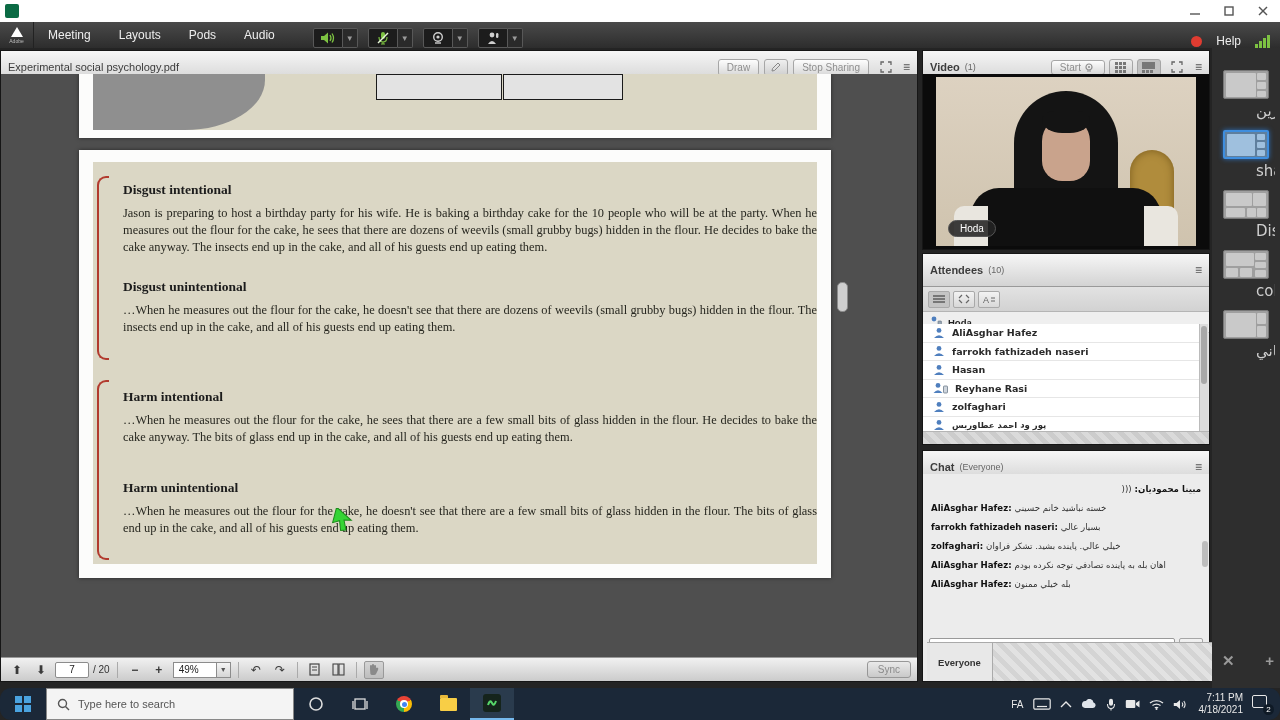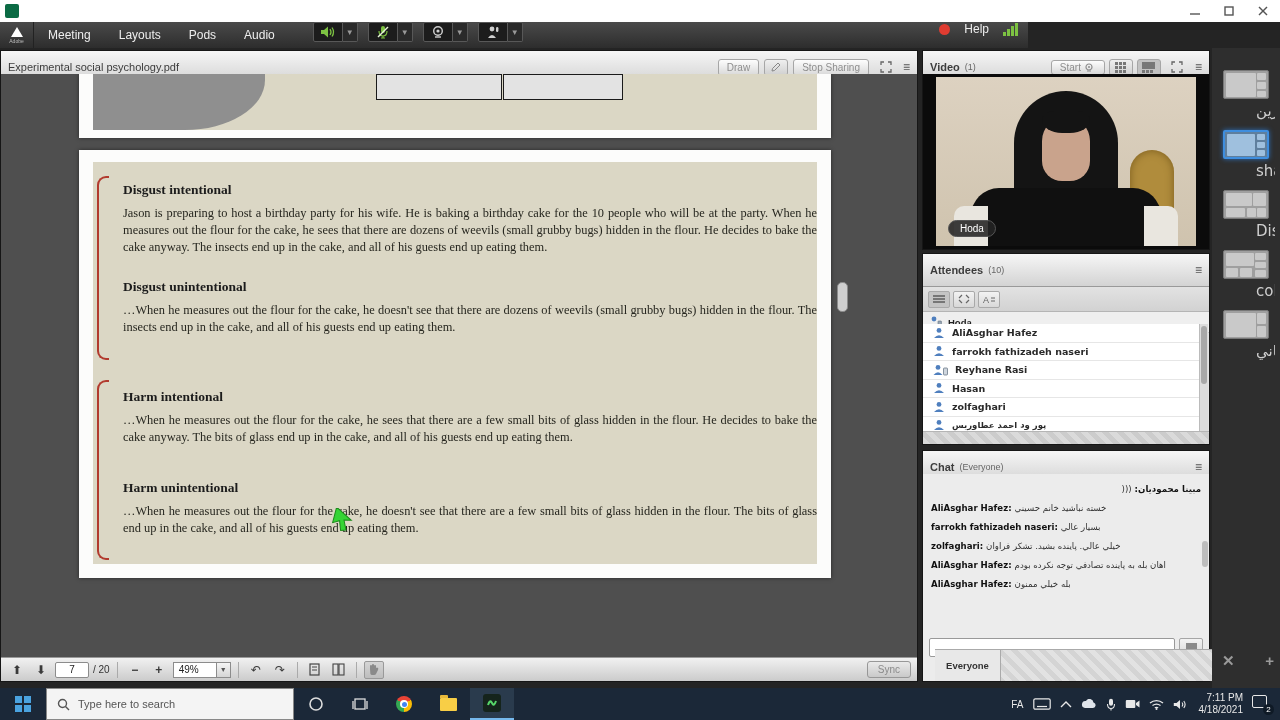--- a/index.html
+++ b/index.html
@@ -10,22 +10,22 @@
   .titlebar { position:absolute; left:0; top:0; width:1280px; height:22px; background:#ffffff;
     display:flex; align-items:center; font-size:11px; color:#333; }
   .titlebar .appicon { width:14px; height:14px; margin:0 6px 0 5px; background:#0b6b44; border-radius:2px;
     display:flex; align-items:center; justify-content:center; color:#9fe070; font-size:8px; font-weight:bold; }
   .titlebar .wtitle { font-family:"DejaVu Sans", sans-serif; }
   .win-controls { margin-left:auto; display:flex; height:100%; }
   .win-btn { width:34px; height:100%; display:flex; align-items:center; justify-content:center; color:#555; }
   .win-btn svg { stroke:#555; }
 
   
-  .menubar { position:absolute; left:0; top:22px; width:1028px; height:26px;
-    background:linear-gradient(#4a4a4a,#2d2d2d); display:flex; align-items:flex-start; color:#eee; }
+  .menubar { position:absolute; left:0; top:22px; width:1280px; height:26px;
+    background:linear-gradient(#4a4a4a,#2d2d2d); display:flex; align-items:flex-end; color:#eee; }
   .adobe-logo { width:34px; height:26px; display:flex; flex-direction:column; align-items:center; justify-content:center;
     border-right:1px solid #222; color:#fff; }
   .adobe-logo .tri { width:0; height:0; border-left:6px solid transparent; border-right:6px solid transparent; border-bottom:10px solid #fff; }
   .adobe-logo .txt { font-size:5px; color:#bbb; margin-top:1px; }
   .menu-item { padding:0 14px; font-size:12px; line-height:26px; cursor:default; }
   .av-group { display:flex; align-items:center; margin-left:24px; gap:10px; }
   .av-pair { display:flex; }
   .av-btn { width:30px; height:20px; background:#1c1c1c; border:1px solid #585858; border-radius:2px 0 0 2px;
     display:flex; align-items:center; justify-content:center; }
   .av-dd { width:15px; height:20px; background:#2a2a2a; border:1px solid #585858; border-left:none; border-radius:0 2px 2px 0;
@@ -145,40 +145,40 @@
   .chat-msg { font-size:8.6px; color:#333; margin-bottom:7px; line-height:12px; }
   .chat-msg .sender { font-weight:bold; color:#111; }
   .chat-msg .sender::after { content:": "; }
   .chat-msg.rtl { direction:rtl; text-align:right; }
   .chat-scroll { position:absolute; right:1px; top:90px; width:6px; height:26px; background:#bdbdbd; border-radius:3px; }
   .chat-input-row { position:absolute; left:0; bottom:22px; width:100%; height:24px; display:flex; align-items:center;
     gap:4px; padding:0 6px; }
   .chat-input { flex:1; height:19px; border:1px solid #999; border-radius:2px; background:#fff; font-size:9px; padding:0 5px; }
   .send-btn { width:24px; height:19px; border:1px solid #a6a6a6; border-radius:2px;
     background:linear-gradient(#f3f3f3,#d8d8d8); display:flex; align-items:center; justify-content:center; }
-  .chat-tabs { position:absolute; left:12px; bottom:0; width:100%; height:32px; background:repeating-linear-gradient(45deg,#e2e2e2 0 5px,#d4d4d4 5px 10px); border-top:1px solid #aaa; display:flex; }
+  .chat-tabs { position:absolute; left:4px; bottom:0; width:100%; height:39px; background:repeating-linear-gradient(45deg,#e2e2e2 0 5px,#d4d4d4 5px 10px); border-top:1px solid #aaa; display:flex; }
   .chat-tab { width:66px; background:#e8e8e8; border-right:1px solid #aaa; font-size:9.5px; color:#333;
     display:flex; align-items:center; justify-content:center; font-weight:bold; }
 
   
   .layouts-bar { position:absolute; left:1212px; top:48px; width:68px; height:640px; background:#2e2e2e; }
   .layout-item { margin:10px auto 0; width:58px; text-align:center; }
   .layout-thumb { width:46px; height:29px; margin:0 auto; background:#9f9f9f; border:1px solid #777;
     border-radius:2px; position:relative; }
   .layout-thumb .cell { position:absolute; background:#c9c9c9; border-radius:1px; }
   .layout-item.selected .layout-thumb { border:2px solid #3f8ede; box-shadow:0 0 5px #2d6fba; background:#5f7f9d; }
   .layout-item.selected .cell { background:#9fc0de; }
   .layout-label { margin-top:3px; font-size:15px; color:#cfcfcf; font-family:"DejaVu Sans", sans-serif;
     white-space:nowrap; overflow:hidden;margin-left:39px; }
   .sidebar-bottom-icons { position:absolute; left:1222px; top:652px; width:52px; display:flex; justify-content:space-between;
     color:#9a9a9a; font-size:15px; font-weight:bold; }
 
   
   .taskbar { position:absolute; left:0; top:688px; width:1280px; height:32px; background:#1b2838;
-    display:flex; align-items:stretch; color:#e8e8e8; }
+    display:flex; align-items:stretch; color:#e8e8e8;border-radius:11px; }
   .tb-start { width:46px; display:flex; align-items:center; justify-content:center; }
   .win-logo { display:grid; grid-template-columns:7px 7px; grid-template-rows:7px 7px; gap:1.5px; }
   .win-logo i { background:#4aa3e0; display:block; }
   .tb-search { width:248px; background:#f4f4f4; display:flex; align-items:center; gap:8px; padding:0 10px;
     border:1px solid #888; }
   .tb-search span { color:#555; font-size:11px; }
   .tb-app { width:44px; display:flex; align-items:center; justify-content:center; }
   .tb-app.active { background:#2a3b4d; border-bottom:2px solid #76b9ed; }
   .folder-icon { width:17px; height:13px; background:#f8ce46; border-radius:1px; position:relative; }
   .folder-icon::before { content:""; position:absolute; left:0; top:-3px; width:8px; height:3px; background:#e8b93a;
@@ -493,33 +493,33 @@
         <span>AliAsghar Hafez</span>
       </div>
       <div class="att-row">
         <svg width="12" height="12" viewBox="0 0 12 12">
             <circle cx="6" cy="3.4" r="2.4" fill="#4f7fbe"></circle>
             <path d="M1 11 q5 -5.5 10 0 z" fill="#4f7fbe"></path>
           </svg>
         <span>farrokh fathizadeh naseri</span>
       </div>
       <div class="att-row">
+        <svg width="12" height="12" viewBox="0 0 12 12">
+            <circle cx="6" cy="3.4" r="2.4" fill="#4f7fbe"></circle>
+            <path d="M1 11 q5 -5.5 10 0 z" fill="#4f7fbe"></path>
+          </svg>
+        <span>Hasan</span>
+      </div>
+      <div class="att-row">
         <svg width="15" height="12" viewBox="0 0 15 12">
             <circle cx="5" cy="3.4" r="2.4" fill="#4f7fbe"></circle>
             <path d="M0.5 11 q4.5 -5.5 9 0 z" fill="#4f7fbe"></path>
             <rect x="10.5" y="4" width="4" height="7" rx="0.8" fill="#cfd6de" stroke="#5b6b7c" stroke-width="0.7"></rect>
           </svg>
         <span>Reyhane Rasi</span>
-      </div>
-      <div class="att-row">
-        <svg width="12" height="12" viewBox="0 0 12 12">
-            <circle cx="6" cy="3.4" r="2.4" fill="#4f7fbe"></circle>
-            <path d="M1 11 q5 -5.5 10 0 z" fill="#4f7fbe"></path>
-          </svg>
-        <span>Hasan</span>
       </div>
       <div class="att-row">
         <svg width="12" height="12" viewBox="0 0 12 12">
             <circle cx="6" cy="3.4" r="2.4" fill="#4f7fbe"></circle>
             <path d="M1 11 q5 -5.5 10 0 z" fill="#4f7fbe"></path>
           </svg>
         <span>zolfaghari</span>
       </div>
       <div class="att-row">
         <svg width="12" height="12" viewBox="0 0 12 12">

